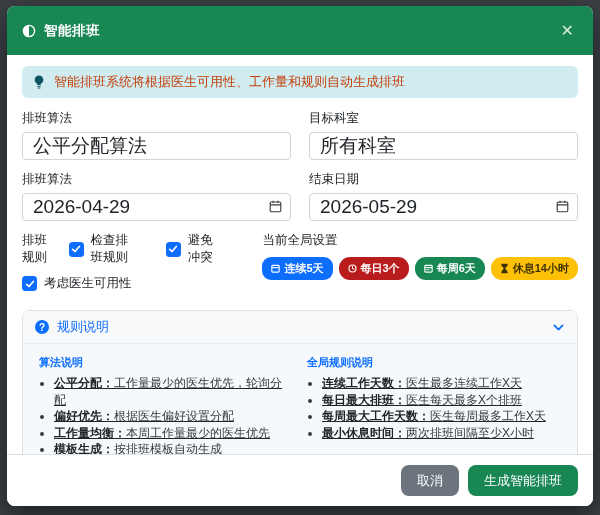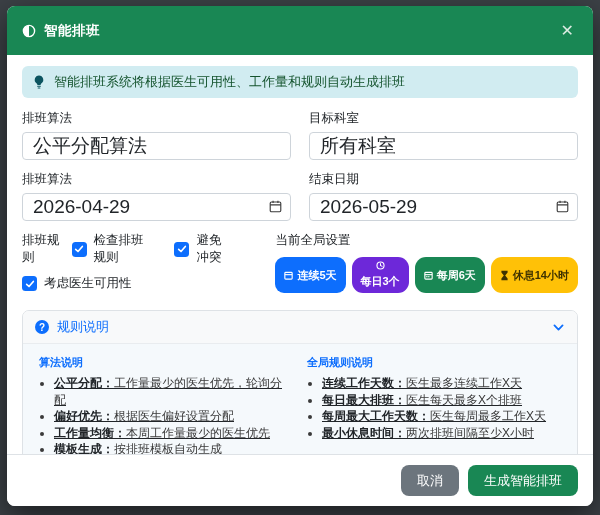--- a/index.html
+++ b/index.html
@@ -21,21 +21,21 @@
     display:flex;align-items:center;height:49px;padding:0 15px;
   }
   .dialog-title{font-size:13.5px;font-weight:bold;margin-left:8px;letter-spacing:.5px;}
   .close-btn{
     margin-left:auto;color:#dcebe2;font-size:16px;line-height:1;
     background:none;border:none;cursor:pointer;padding:2px 4px;font-family:inherit;
   }
   
   .dialog-body{flex:1;padding:11px 15px 8px;color:#212529;overflow:hidden;}
   .info-banner{
-    background:#d1ecf1;color:#14532d;border-radius:6px;
+    background:#d1ecf1;color:#c2410c;border-radius:6px;
     padding:7px 11px;font-size:13px;display:flex;align-items:center;gap:9px;
     margin-bottom:12px;
   }
   .form-grid{display:grid;grid-template-columns:1fr 1fr;column-gap:18px;}
   .field{margin-bottom:11px;}
   .field-label{font-size:12.5px;margin-bottom:5px;color:#212529;}
   .text-input{
     width:100%;box-sizing:border-box;height:28px;border:1px solid #ced4da;
     border-radius:4px;padding:0 10px;font-size:19px;color:#212529;
     font-family:inherit;background:#fff;outline:none;
@@ -50,21 +50,21 @@
     width:15px;height:15px;background:#0d6efd;border-radius:3.5px;
     display:inline-flex;align-items:center;justify-content:center;margin-right:7px;flex:0 0 auto;
   }
   .rules-caption{margin-right:10px;}
   .badges-row{display:flex;gap:6px;margin-top:8px;flex-wrap:nowrap;}
   .badge{
     display:inline-flex;align-items:center;gap:4px;border-radius:11px;
     padding:4px 9px;font-size:11px;font-weight:bold;white-space:nowrap;
   }
   .badge-blue{background:#0d6efd;color:#fff;border-radius:9px;}
-  .badge-cyan{background:#6d28d9;color:#fff;flex-direction:column;}
+  .badge-cyan{background:#b91c1c;color:#fff;}
   .badge-green{background:#198754;color:#fff;}
   .badge-yellow{background:#ffc107;color:#3e3200;}
   
   .rules-card{border:1px solid #dee2e6;border-radius:7px;overflow:hidden;}
   .rules-card-header{
     background:#f8f9fa;padding:7px 12px;display:flex;align-items:center;gap:8px;
     border-bottom:1px solid #e9ecef;cursor:pointer;
   }
   .rules-card-title{color:#0d6efd;font-size:13px;}
   .q-icon{

